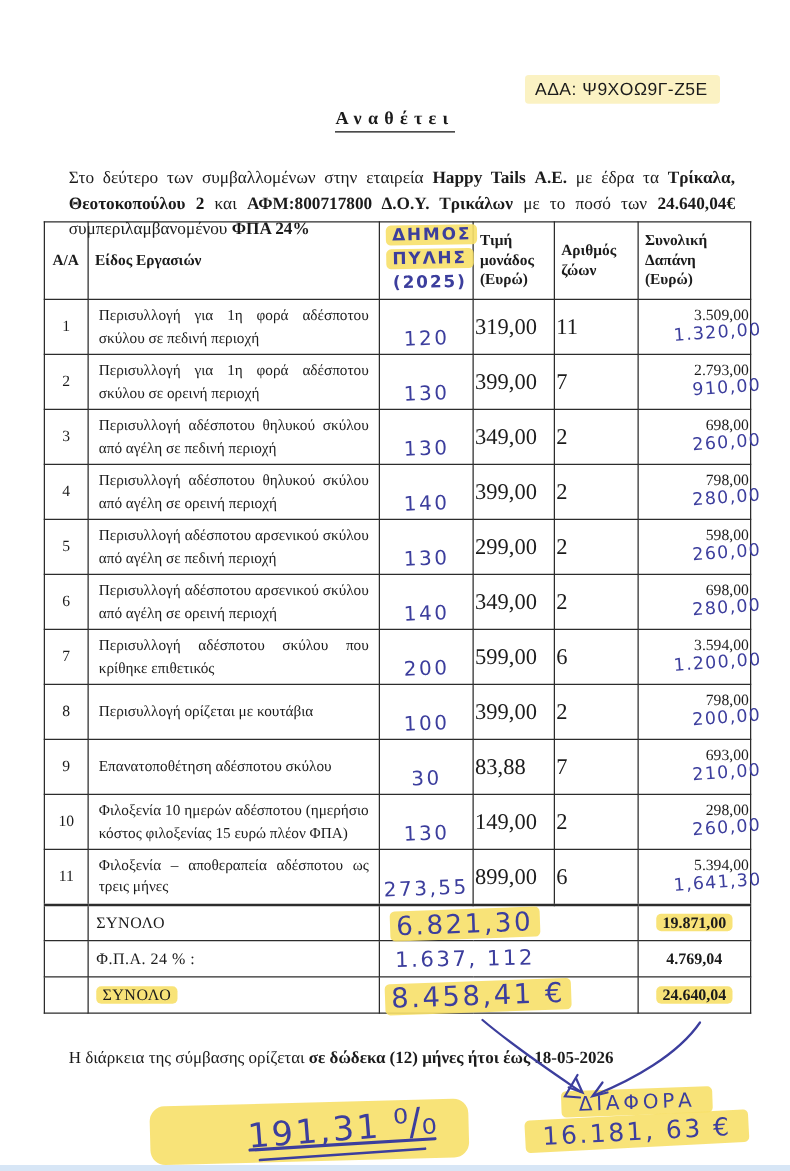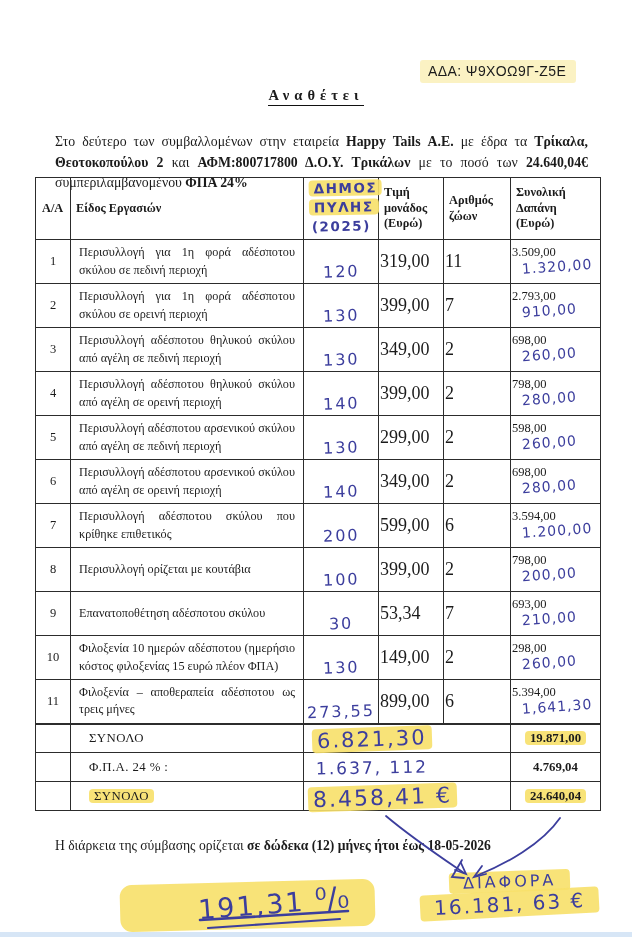--- a/index.html
+++ b/index.html
@@ -18,36 +18,36 @@
   
   .tblwrap{position:absolute;top:177px;left:35px;}
   table{border-collapse:collapse;table-layout:fixed;width:565px;}
   td,th{border:1.2px solid #2c2c2c;overflow:visible;box-sizing:border-box;}
   th{font-size:12.3px;font-weight:bold;text-align:left;vertical-align:middle;
      padding:2px 5px;line-height:1.3;}
   tr.thead{height:62px;}
   tr.row{height:44px;}
   tr.sum{height:29px;}
   .h-aa{text-align:left;padding-left:6px;}
-  .h-hw{text-align:center;vertical-align:top;padding-top:1px;}
+  .h-hw{text-align:right;vertical-align:top;padding-top:1px;}
   .c-num{text-align:center;vertical-align:middle;font-size:12.5px;}
   .c-desc{font-size:12.2px;padding:3px 8px;vertical-align:middle;line-height:1.45;text-align:justify;margin-left:40px;}
   .c-hw{text-align:center;vertical-align:bottom;padding-bottom:2px;}
   .c-price,.c-animals{text-align:left;vertical-align:middle;font-size:18px;}
-  .c-total{text-align:left;vertical-align:top;font-size:12.5px;padding-top:5px;}
+  .c-total{text-align:right;vertical-align:top;font-size:12.5px;padding-top:5px;}
   
   .hw{font-family:"DejaVu Sans",sans-serif;color:#3c3e9d;}
   .hw-unit{display:inline-block;font-size:16px;letter-spacing:2px;transform:rotate(-2deg);}
   .hw-total{display:inline-block;font-size:14px;letter-spacing:1px;
             transform:rotate(-4deg) translate(10px,-1px);}
   .hw-head{font-size:13.5px;line-height:19px;letter-spacing:1.5px;transform:rotate(-1deg);}
   .mark{background:rgba(247,224,105,.9);border-radius:4px;padding:0 5px;
         box-decoration-break:clone;-webkit-box-decoration-break:clone;}
   
-  .sum-label{font-size:12.8px;padding-left:18px;vertical-align:middle;letter-spacing:.4px;margin-left:24px;}
+  .sum-label{font-size:12.8px;padding-left:6px;vertical-align:middle;letter-spacing:.4px;margin-left:24px;}
   .sum-mid{text-align:center;vertical-align:middle;}
   .sum-total{text-align:center;vertical-align:middle;font-weight:bold;font-size:12.8px;}
   tr.sum-first td{border-top:2.2px solid #2c2c2c;}
   .sum-hw-a{display:inline-block;font-size:21px;letter-spacing:2px;transform:rotate(-2deg) translateX(-35px);}
   .sum-hw-b{display:inline-block;font-size:17px;letter-spacing:2px;transform:rotate(-1deg) translateX(-35px);}
   .sum-hw-c{display:inline-block;font-size:22px;letter-spacing:2px;transform:rotate(-2deg) translateX(-25px);}
   
   .duration{position:absolute;top:838px;left:55px;font-size:13.6px;}
   .pct-note{position:absolute;top:882px;left:120px;}
   .pct-blob{background:rgba(247,224,105,.9);border-radius:12px;padding:4px 26px 8px 78px;
@@ -161,21 +161,21 @@
         <td class="c-desc">Περισυλλογή ορίζεται με κουτάβια</td>
         <td class="c-hw"><span class="hw hw-unit">100</span></td>
         <td class="c-price">399,00</td>
         <td class="c-animals">2</td>
         <td class="c-total"><div>798,00</div><span class="hw hw-total">200,00</span></td>
       </tr>
       <tr class="row">
         <td class="c-num">9</td>
         <td class="c-desc">Επανατοποθέτηση αδέσποτου σκύλου</td>
         <td class="c-hw"><span class="hw hw-unit">30</span></td>
-        <td class="c-price">53,34</td>
+        <td class="c-price">83,88</td>
         <td class="c-animals">7</td>
         <td class="c-total"><div>693,00</div><span class="hw hw-total">210,00</span></td>
       </tr>
       <tr class="row">
         <td class="c-num">10</td>
         <td class="c-desc">Φιλοξενία 10 ημερών αδέσποτου (ημερήσιο κόστος φιλοξενίας 15 ευρώ πλέον ΦΠΑ)</td>
         <td class="c-hw"><span class="hw hw-unit">130</span></td>
         <td class="c-price">149,00</td>
         <td class="c-animals">2</td>
         <td class="c-total"><div>298,00</div><span class="hw hw-total">260,00</span></td>

